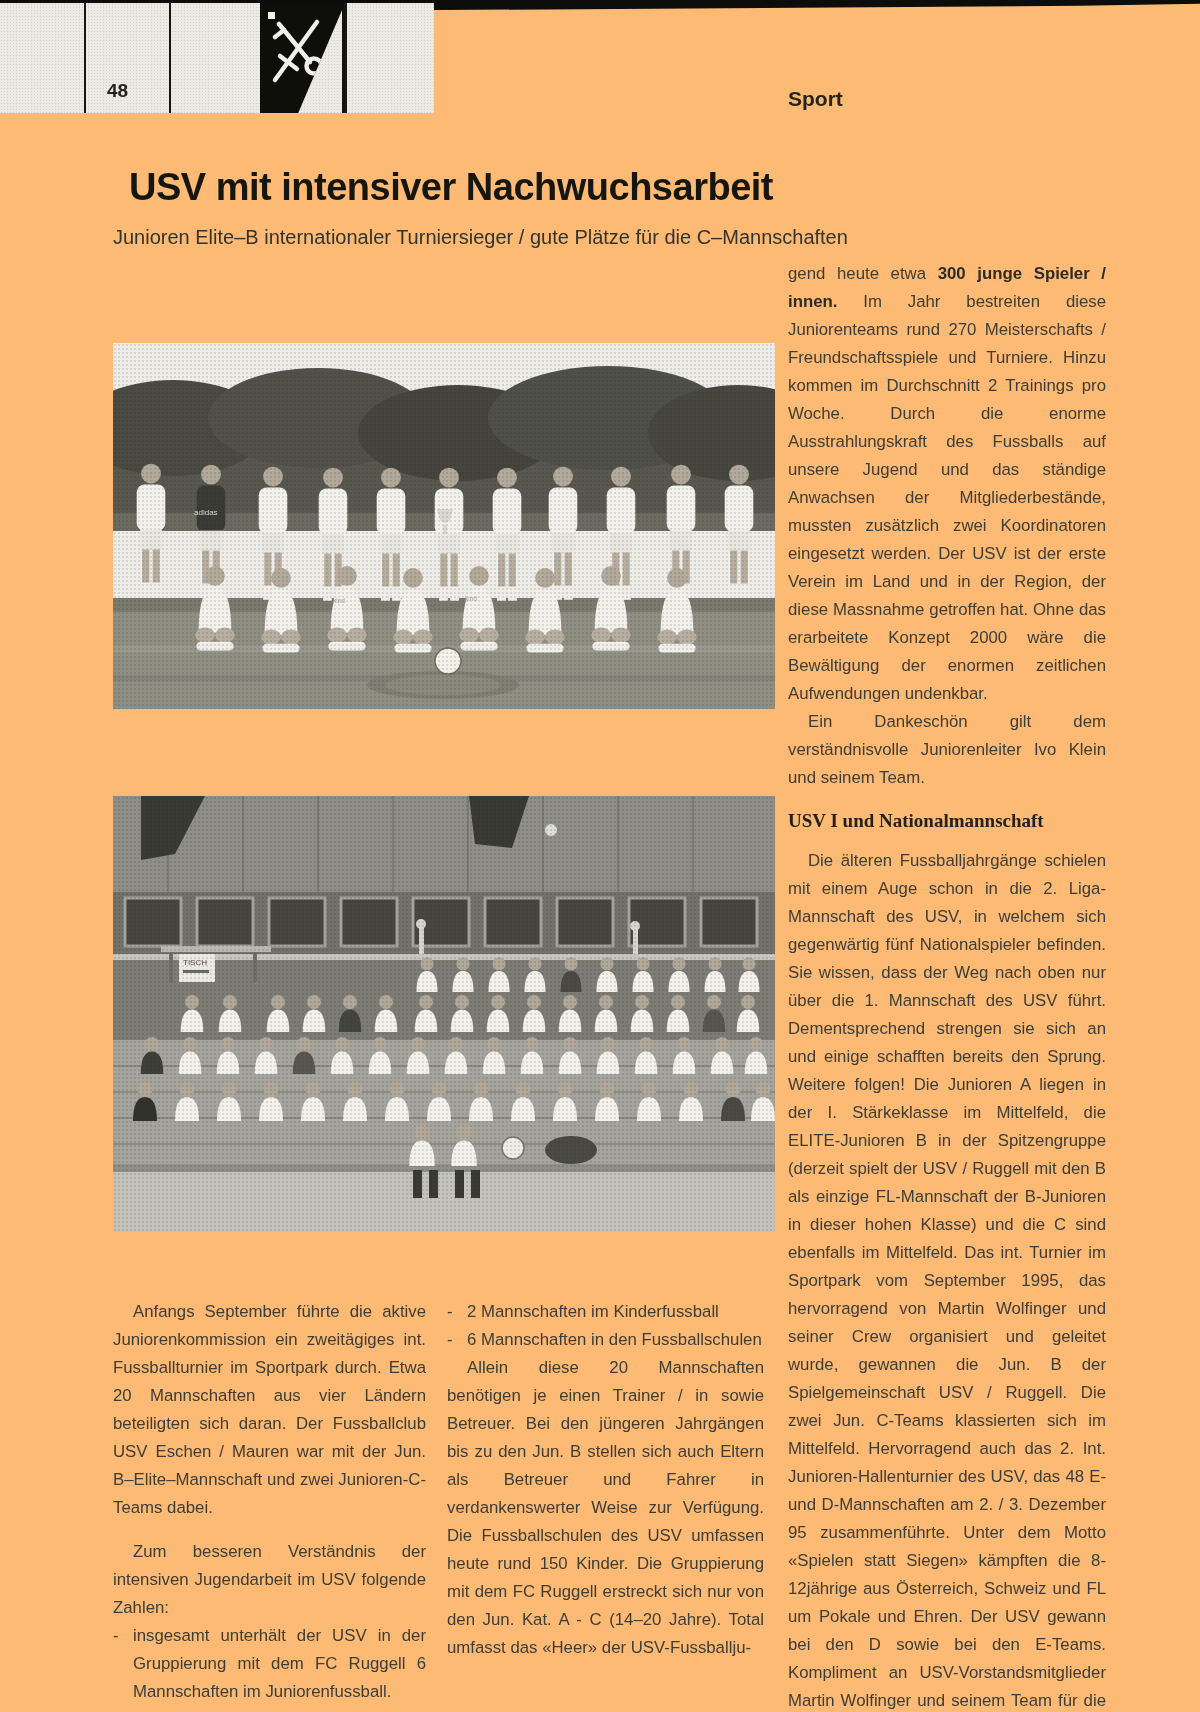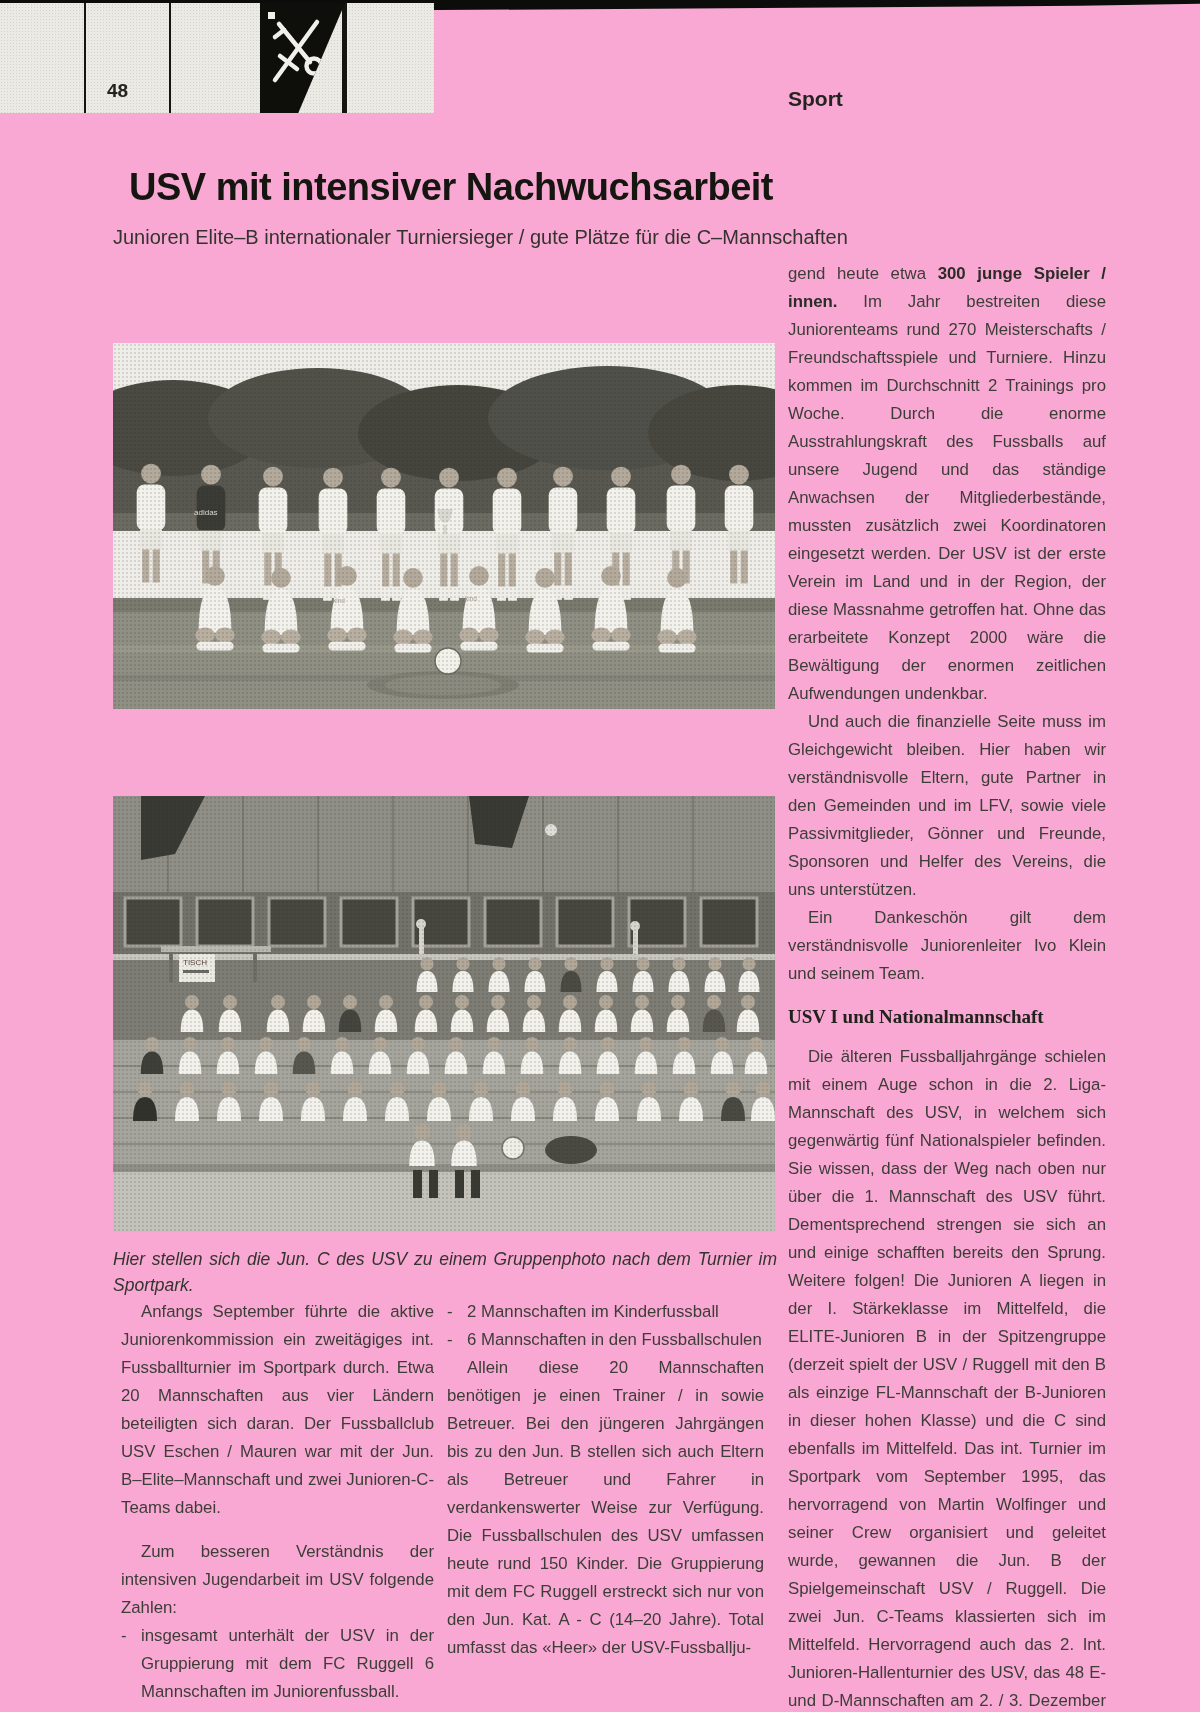--- a/index.html
+++ b/index.html
@@ -1,16 +1,16 @@
 <!DOCTYPE html>
 <html><head>
 <meta charset="utf-8">
 <style>
   html,body{margin:0;padding:0;background:#d8d6d1;}
-  #page{position:relative;width:1200px;height:1712px;margin:0 auto;background:#f9a8d4;
+  #page{position:relative;width:1200px;height:1712px;margin:0 auto;background:#fdba74;
         font-family:"Liberation Sans",sans-serif;color:#3c3c36;overflow:hidden;}
 
   
   .topbar{position:absolute;left:0;top:0;width:1200px;height:13px;background:#0c0c0a;
           clip-path:polygon(0 0,100% 0,100% 28%,90% 45%,0 100%);}
   .hdr-band{position:absolute;left:0;top:3px;width:434px;height:110px;background-color:#ebeae5;
             background-image:radial-gradient(#d2d1cb 1px,transparent 1px);background-size:3px 3px;}
   .vline{position:absolute;top:3px;height:110px;background:#141410;}
   .crest{position:absolute;left:260px;top:3px;width:85px;height:110px;background:#0e0e0b;
          clip-path:polygon(0 0,100% 0,45% 100%,0 100%);}
@@ -34,21 +34,21 @@
   .caption{position:absolute;left:113px;width:664px;font-style:italic;font-size:17.5px;
            line-height:26px;color:#34342e;text-align:justify;}
   .cap1{top:714px;}
   .cap2{top:1246px;}
 
   
   .col{position:absolute;font-size:16.8px;line-height:28px;text-align:justify;color:#3d3d37;}
   .col p{margin:0;}
   .col p.indent{text-indent:20px;}
   .col p.sp{margin-top:16px;}
-  .col-left{left:121px;top:1298px;width:313px;}
+  .col-left{left:113px;top:1298px;width:313px;}
   .col-mid{left:447px;top:1298px;width:317px;}
   .col-right{left:788px;top:260px;width:318px;}
   .li{display:flex;}
   .li .bullet{flex:none;width:20px;}
   .li .li-text{flex:1;text-align:justify;}
   .col-right h2{margin:15px 0 12px 0;font-size:19px;color:#22221d;font-family:Liberation Serif, serif;}
   .gap28{margin-top:28px;}
   strong{color:#2c2c26;}
 </style>
 </head>
@@ -273,21 +273,20 @@
         <use href="#sit" x="334" y="326" width="34" height="52"></use>
         <rect x="300" y="374" width="9" height="28" fill="#3a3a34"></rect>
         <rect x="316" y="374" width="9" height="28" fill="#3a3a34"></rect>
         <rect x="342" y="374" width="9" height="28" fill="#3a3a34"></rect>
         <rect x="358" y="374" width="9" height="28" fill="#3a3a34"></rect>
       </g>
       <circle cx="400" cy="352" r="11" fill="#eeede7" stroke="#77776f" stroke-width="1.5"></circle>
       <ellipse cx="458" cy="354" rx="26" ry="14" fill="#4a4a43"></ellipse>
     </svg>
   </div>
-  <div class="caption cap2">Hier stellen sich die Jun. C des USV zu einem Gruppenphoto nach dem Turnier im Sportpark.</div>
 
   <div class="col col-left">
     <p class="indent">Anfangs September führte die aktive Juniorenkommission ein zweitägiges int. Fussballturnier im Sportpark durch. Etwa 20 Mannschaften aus vier Ländern beteiligten sich daran. Der Fussballclub USV Eschen / Mauren war mit der Jun. B–Elite–Mannschaft und zwei Junioren-C-Teams dabei.</p>
     <p class="indent sp">Zum besseren Verständnis der intensiven Jugendarbeit im USV folgende Zahlen:</p>
     <div class="li">
       <span class="bullet">-</span>
       <span class="li-text">insgesamt unterhält der USV in der Gruppierung mit dem FC Ruggell 6 Mannschaften im Juniorenfussball.</span>
     </div>
   </div>
 
@@ -298,19 +297,18 @@
     </div>
     <div class="li">
       <span class="bullet">-</span>
       <span class="li-text">6 Mannschaften in den Fussballschulen</span>
     </div>
     <p class="indent gap28">Allein diese 20 Mannschaften benötigen je einen Trainer / in sowie Betreuer. Bei den jüngeren Jahrgängen bis zu den Jun. B stellen sich auch Eltern als Betreuer und Fahrer in verdankenswerter Weise zur Verfügung. Die Fussballschulen des USV umfassen heute rund 150 Kinder. Die Gruppierung mit dem FC Ruggell erstreckt sich nur von den Jun. Kat. A - C (14–20 Jahre). Total umfasst das «Heer» der USV-Fussballju-</p>
   </div>
 
   <div class="col col-right">
     <p><span>gend heute etwa </span><strong>300 junge Spieler / innen.</strong><span> Im Jahr bestreiten diese Juniorenteams rund 270 Meisterschafts / Freundschaftsspiele und Turniere. Hinzu kommen im Durchschnitt 2 Trainings pro Woche. Durch die enorme Ausstrahlungskraft des Fussballs auf unsere Jugend und das ständige Anwachsen der Mitgliederbestände, mussten zusätzlich zwei Koordinatoren eingesetzt werden. Der USV ist der erste Verein im Land und in der Region, der diese Massnahme getroffen hat. Ohne das erarbeitete Konzept 2000 wäre die Bewältigung der enormen zeitlichen Aufwendungen undenkbar.</span></p>
-    <p class="indent">Und auch die finanzielle Seite muss im Gleichgewicht bleiben. Hier haben wir verständnisvolle Eltern, gute Partner in den Gemeinden und im LFV, sowie viele Passivmitglieder, Gönner und Freunde, Sponsoren und Helfer des Vereins, die uns unterstützen.</p>
     <p class="indent">Ein Dankeschön gilt dem verständnisvolle Juniorenleiter Ivo Klein und seinem Team.</p>
     <h2>USV I und Nationalmannschaft</h2>
     <p class="indent">Die älteren Fussballjahrgänge schielen mit einem Auge schon in die 2. Liga-Mannschaft des USV, in welchem sich gegenwärtig fünf Nationalspieler befinden. Sie wissen, dass der Weg nach oben nur über die 1. Mannschaft des USV führt. Dementsprechend strengen sie sich an und einige schafften bereits den Sprung. Weitere folgen! Die Junioren A liegen in der I. Stärkeklasse im Mittelfeld, die ELITE-Junioren B in der Spitzengruppe (derzeit spielt der USV / Ruggell mit den B als einzige FL-Mannschaft der B-Junioren in dieser hohen Klasse) und die C sind ebenfalls im Mittelfeld. Das int. Turnier im Sportpark vom September 1995, das hervorragend von Martin Wolfinger und seiner Crew organisiert und geleitet wurde, gewannen die Jun. B der Spielgemeinschaft USV / Ruggell. Die zwei Jun. C-Teams klassierten sich im Mittelfeld. Hervorragend auch das 2. Int. Junioren-Hallenturnier des USV, das 48 E- und D-Mannschaften am 2. / 3. Dezember 95 zusammenführte. Unter dem Motto «Spielen statt Siegen» kämpften die 8-12jährige aus Österreich, Schweiz und FL um Pokale und Ehren. Der USV gewann bei den D sowie bei den E-Teams. Kompliment an USV-Vorstandsmitglieder Martin Wolfinger und seinem Team für die grossartige Organisation.</p>
   </div>
 
 </div>
 
 </body></html>

